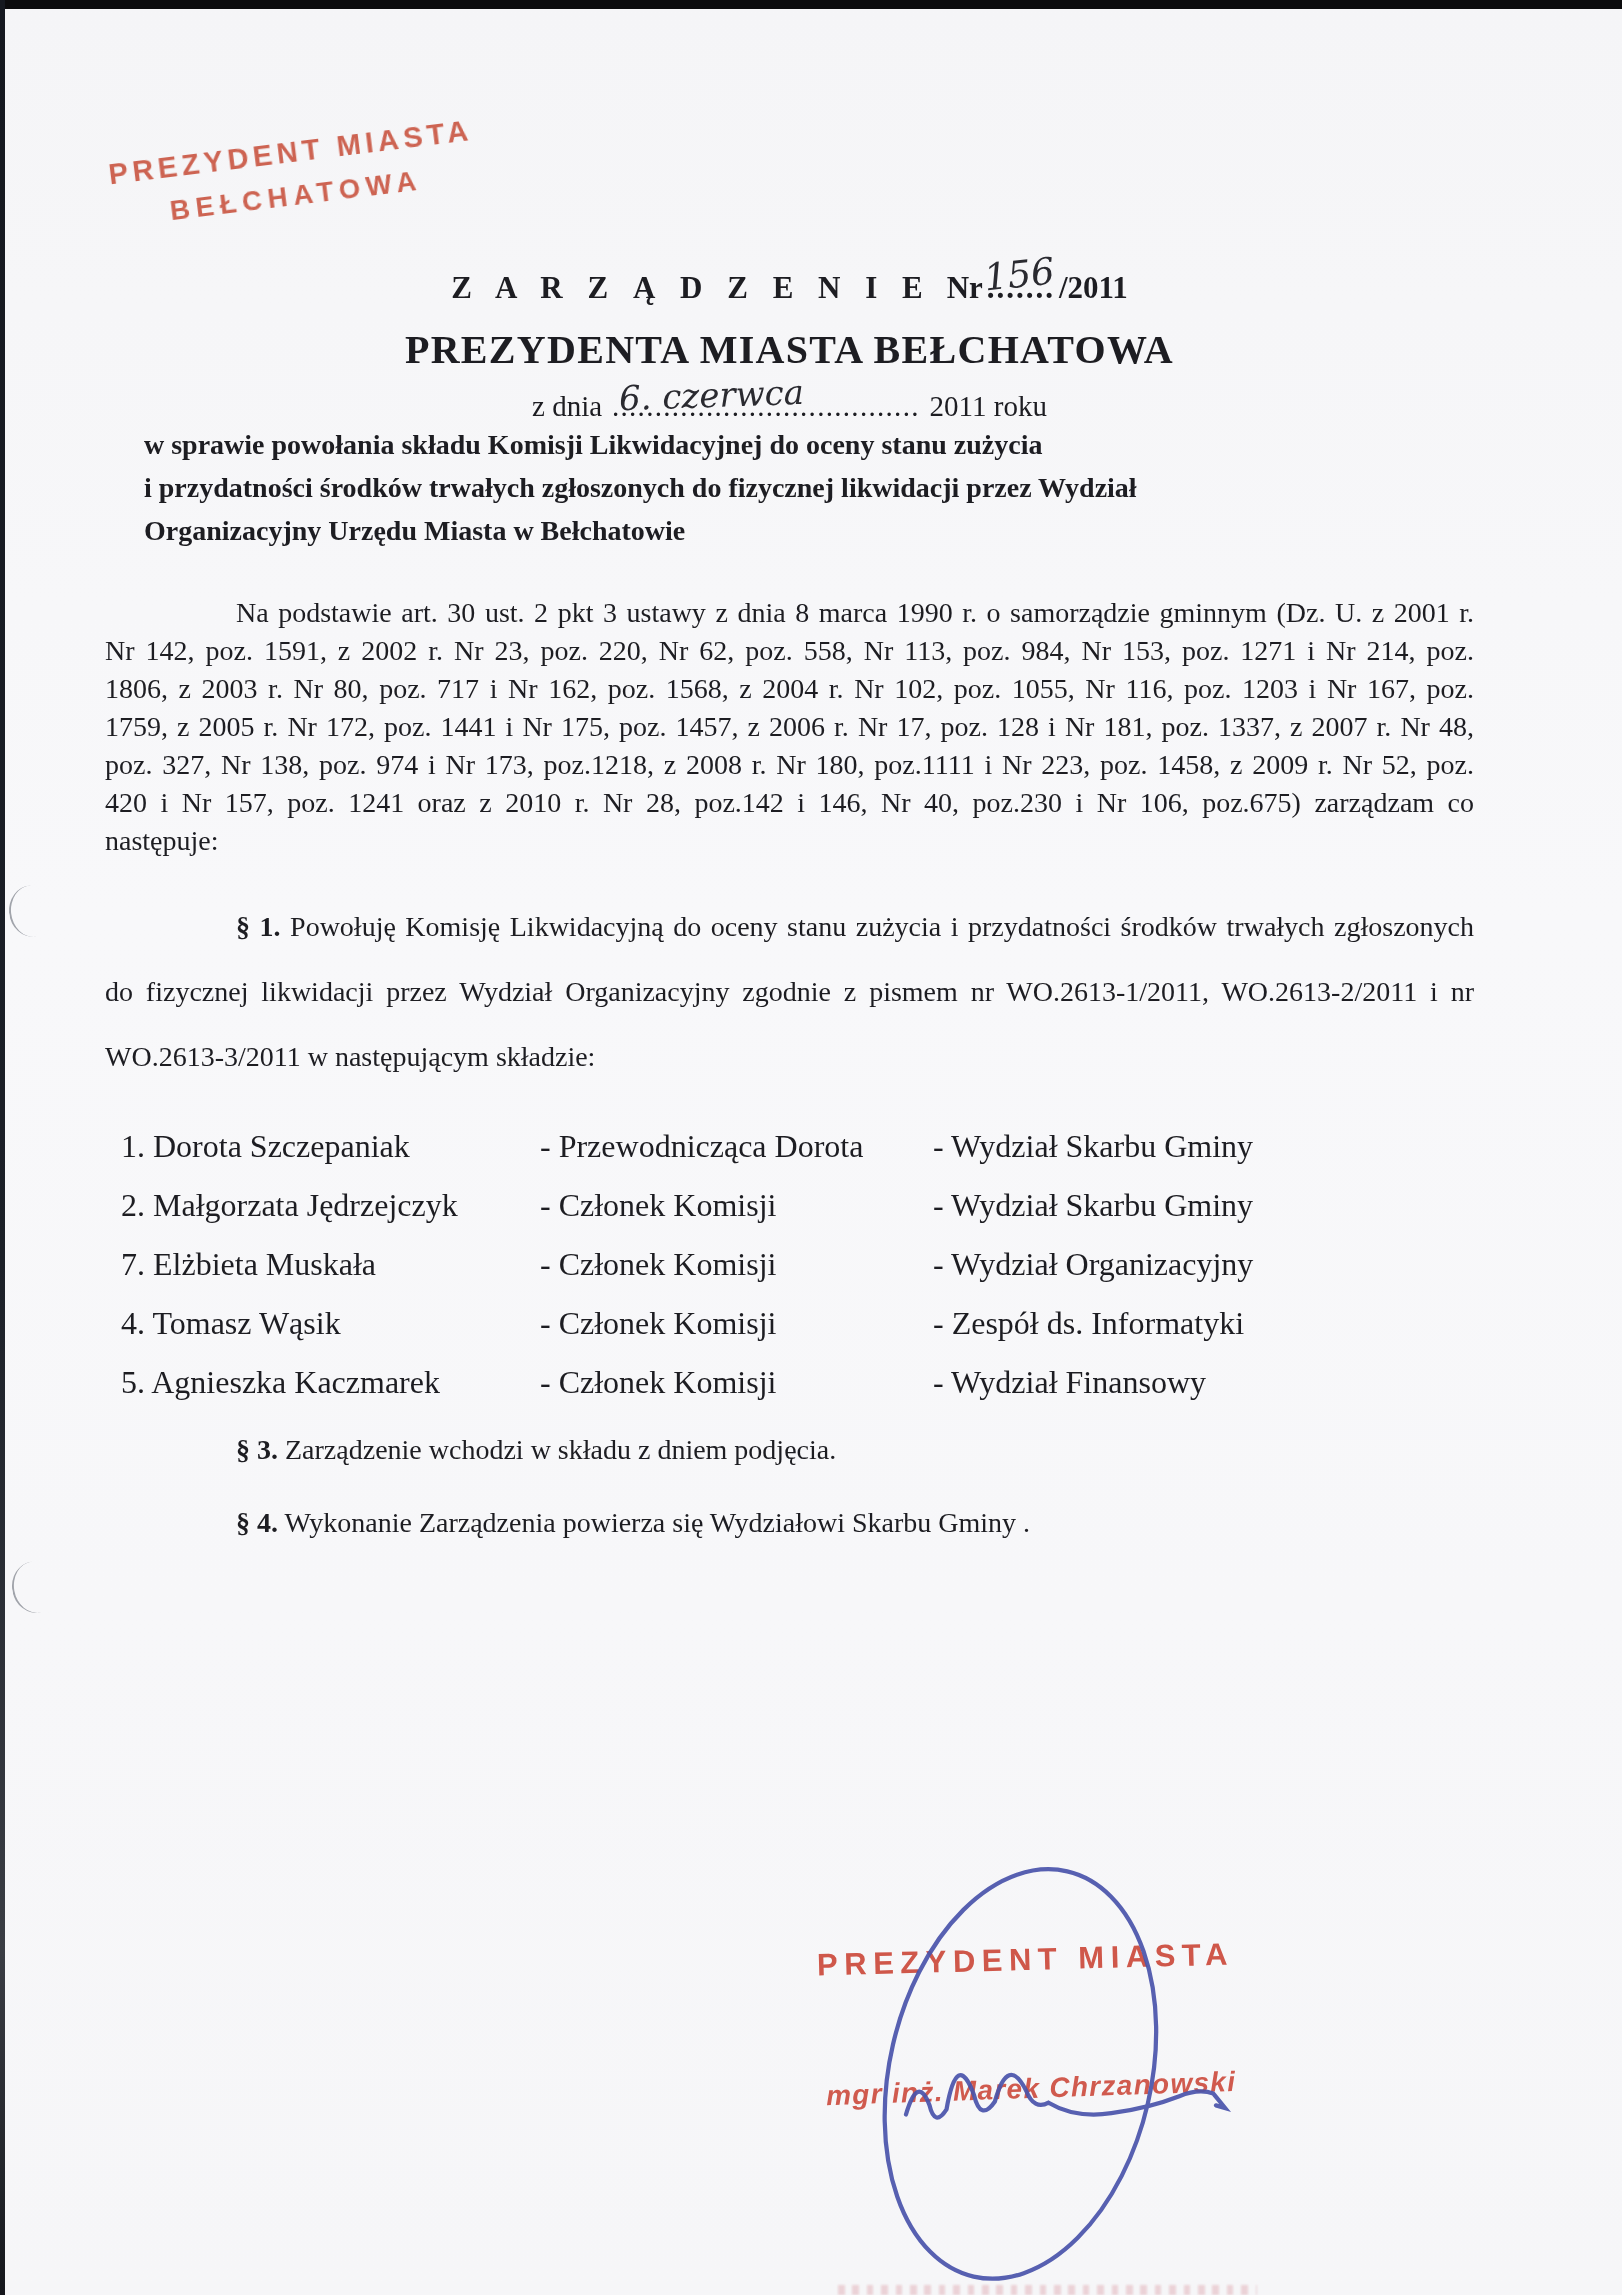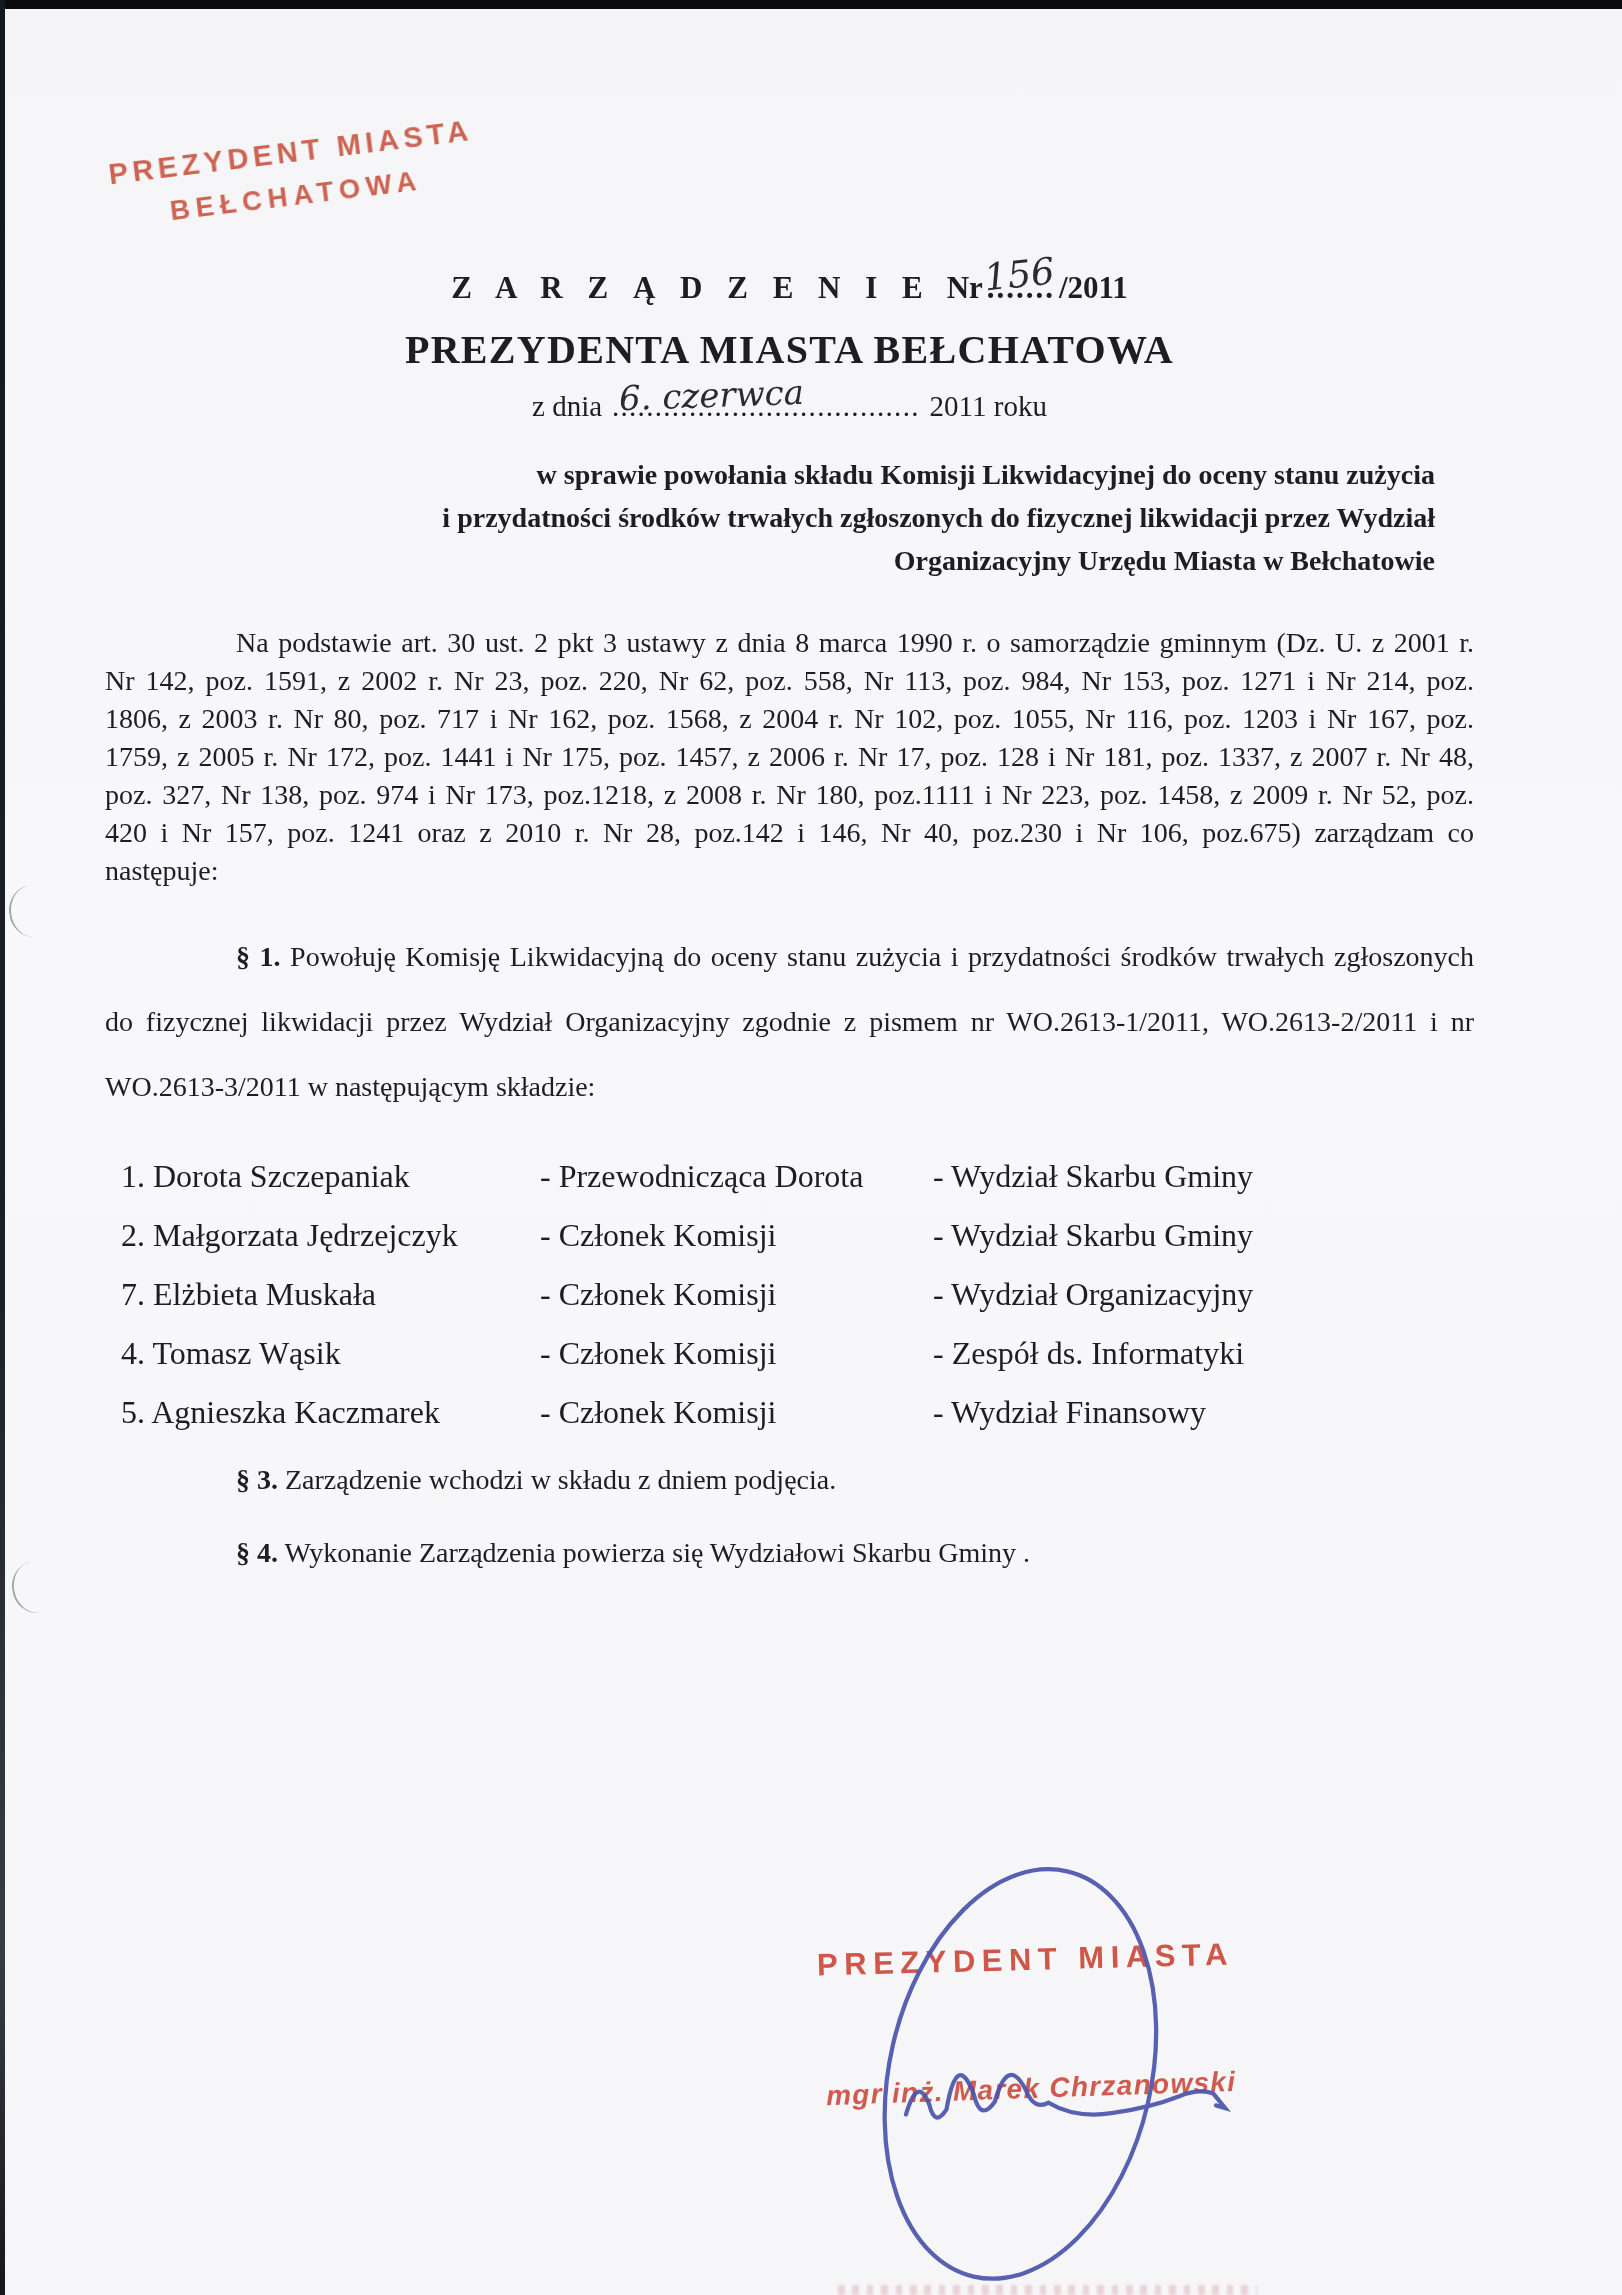--- a/index.html
+++ b/index.html
@@ -45,22 +45,22 @@
   }
   .title-2 { font-size:40px; margin-top:19.6px; letter-spacing:1.3px; }
   .date-line { text-align:center; font-size:29px; margin-top:17px; }
   .date-slot { position:relative; display:inline-block; padding:0 2.6px; }
   .date-dots { letter-spacing:1.3px; }
   .date-hand {
     position:absolute; left:9.2px; top:-14.4px; font-size:34px;
     transform:rotate(-2deg); white-space:nowrap;
   }
   .subject {
-    text-align:right; font-weight:bold; font-size:28px; line-height:43px;
-    margin-top:30px; padding:0 39px;
+    text-align:left; font-weight:bold; font-size:28px; line-height:43px;
+    padding:0 39px;
   }
 
   .legal {
     margin-top:42px; font-size:28px; line-height:38px;
     text-align:justify; text-indent:131px; word-spacing:2px;
   }
   .par { font-size:28px; line-height:65px; text-align:justify; text-indent:131px; }
   .par-1 { margin-top:34px; }
   .par-label { font-weight:bold; }
 

